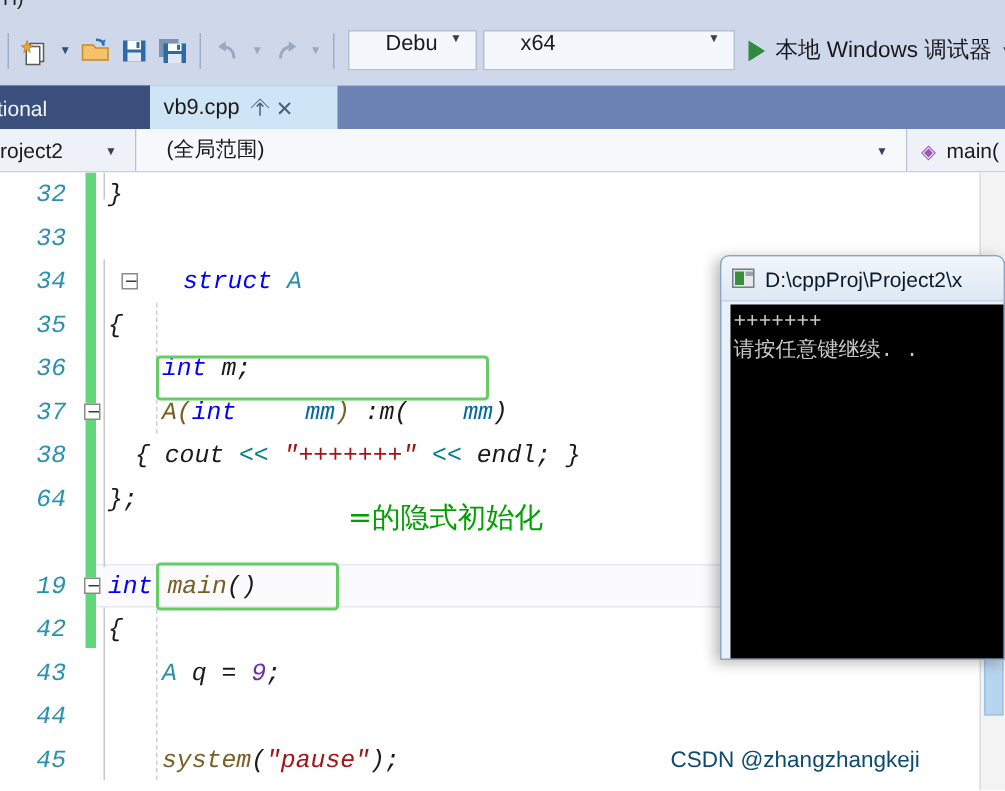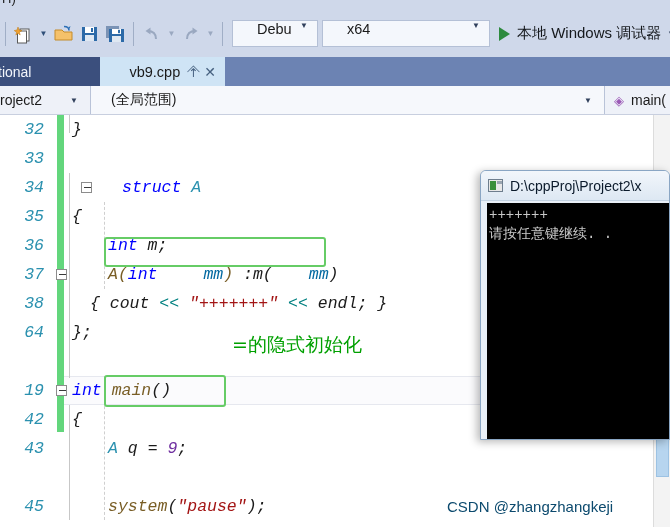--- a/index.html
+++ b/index.html
@@ -110,21 +110,20 @@
     background: #3b4f7d;
     color: #f2f5fb;
     font-size: 14px;
     padding-left: 16px;
   }
   .tab-active {
     left: 100px; width: 125px;
     background: #cfe4f5;
     color: #1a1a1a;
     font-size: 14.5px;
-    justify-content: flex-end;
   }
   .tab-active .tname { margin-right: 8px; }
   .pin-icon {
     font-size: 12px; color: #46607f; margin-right: 6px;
     transform: rotate(45deg);
     display: inline-block;
   }
   .close-icon { font-size: 14px; color: #46607f; }
 
   
@@ -503,20 +502,25 @@
         <div class="line" style="top: 290px;">
           <span class="lnum">42</span>
           <span class="foldcol"></span>
           <span class="code" style="margin-left: 0px;"><span>{</span></span>
         </div>
         <div class="line" style="top: 319px;">
           <span class="lnum">43</span>
           <span class="foldcol"></span>
           <span class="code" style="margin-left: 36px;"><span class="type">A</span><span> q </span><span>=</span><span> </span><span class="num">9</span><span>;</span></span>
         </div>
+        <div class="line" style="top: 348px;">
+          <span class="lnum">44</span>
+          <span class="foldcol"></span>
+          <span class="code" style="margin-left: 0px;"></span>
+        </div>
         <div class="line" style="top: 377px;">
           <span class="lnum">45</span>
           <span class="foldcol"></span>
           <span class="code" style="margin-left: 36px;"><span class="fn">system</span><span>(</span><span class="str">"pause"</span><span>);</span></span>
         </div>
         <div class="line" style="top: 406px;">
           <span class="lnum">46</span>
           <span class="foldcol"></span>
           <span class="code" style="margin-left: 36px;"><span class="ret">return</span><span> </span><span class="num">0</span><span>;</span></span>
         </div>

